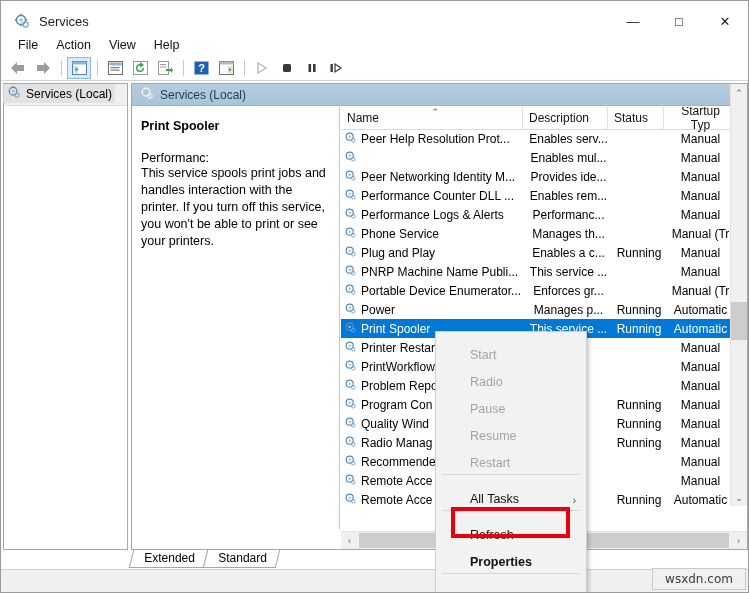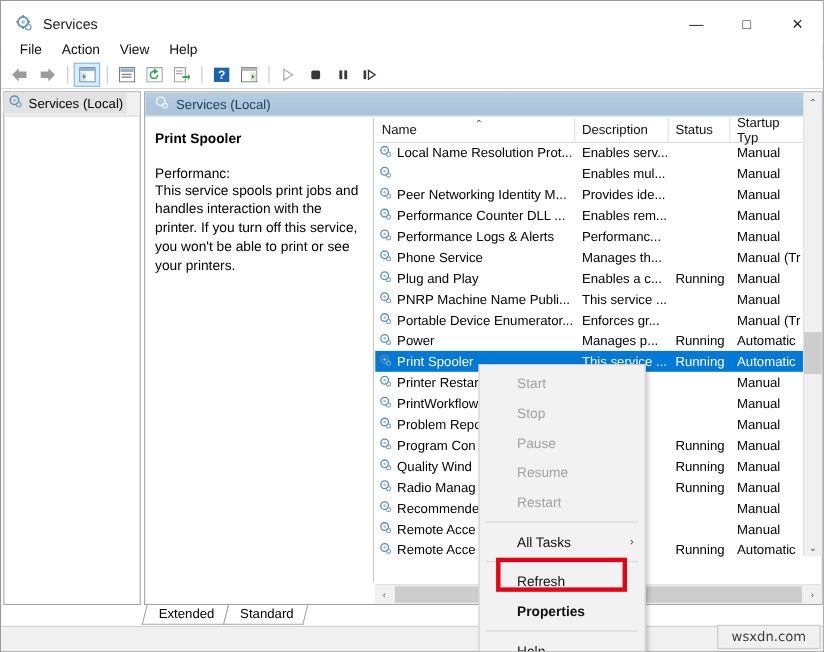--- a/index.html
+++ b/index.html
@@ -165,20 +165,21 @@
   #desc-label { font-size: 12.5px; }
   #desc-body  { font-size: 12.5px; line-height: 17px; }
 
   
   #listpane {
     position: absolute;
     left: 209px; top: 23px;
     width: 406px; height: 422px;
     box-sizing: border-box;
     overflow: hidden;
+    text-align: center;
   }
   #colhead {
     position: absolute;
     left: 0; top: 0;
     width: 390px; height: 22px;
     display: flex;
     background: #ffffff;
     border-bottom: 1px solid #d9d9d9;
   }
   .col {
@@ -304,21 +305,21 @@
     background: #f2f2f2;
     border: 1px solid #cfcfcf;
     box-shadow: 2px 2px 4px rgba(0,0,0,0.22);
     padding: 3px 0;
     z-index: 40;
     font-size: 12.5px;
   }
   .ctx-item {
     height: 27px;
     display: flex;
-    align-items: center;
+    align-items: flex-end;
     padding-left: 34px;
     color: #111111;
     position: relative;
   }
   .ctx-item.disabled { color: #a3a3a3; }
   .ctx-item .submark {
     position: absolute;
     right: 10px;
     font-size: 10px;
     color: #444;
@@ -520,21 +521,21 @@
         </div>
       </div>
       <div id="rows">
           <div class="row">
             <div class="cell cell-name">
               <span><svg width="13" height="13" viewBox="0 0 16 16">
                   <circle cx="7" cy="7" r="4.3" fill="none" stroke="#5b8db8" stroke-width="1.5"></circle>
                   <circle cx="7" cy="7" r="1.5" fill="#9dc2de"></circle>
                   <circle cx="11.3" cy="11.3" r="2.3" fill="none" stroke="#7aa6c8" stroke-width="1.2"></circle>
                 </svg></span>
-              <span class="nm">Local Name Resolution Prot...</span>
+              <span class="nm">Peer Help Resolution Prot...</span>
             </div>
             <div class="cell cell-desc">Enables serv...</div>
             <div class="cell cell-status"></div>
             <div class="cell cell-startup">Manual</div>
           </div>
           <div class="row">
             <div class="cell cell-name">
               <span><svg width="13" height="13" viewBox="0 0 16 16">
                   <circle cx="7" cy="7" r="4.3" fill="none" stroke="#5b8db8" stroke-width="1.5"></circle>
                   <circle cx="7" cy="7" r="1.5" fill="#9dc2de"></circle>
@@ -800,21 +801,21 @@
     <div class="tab"><span>Standard</span></div>
   </div>
 
   <div id="statusbar"></div>
 
   <div id="ctxmenu">
       <div class="ctx-item disabled">
         <span>Start</span>
       </div>
       <div class="ctx-item disabled">
-        <span>Stop</span>
+        <span>Radio</span>
       </div>
       <div class="ctx-item disabled">
         <span>Pause</span>
       </div>
       <div class="ctx-item disabled">
         <span>Resume</span>
       </div>
       <div class="ctx-item disabled">
         <span>Restart</span>
       </div>

